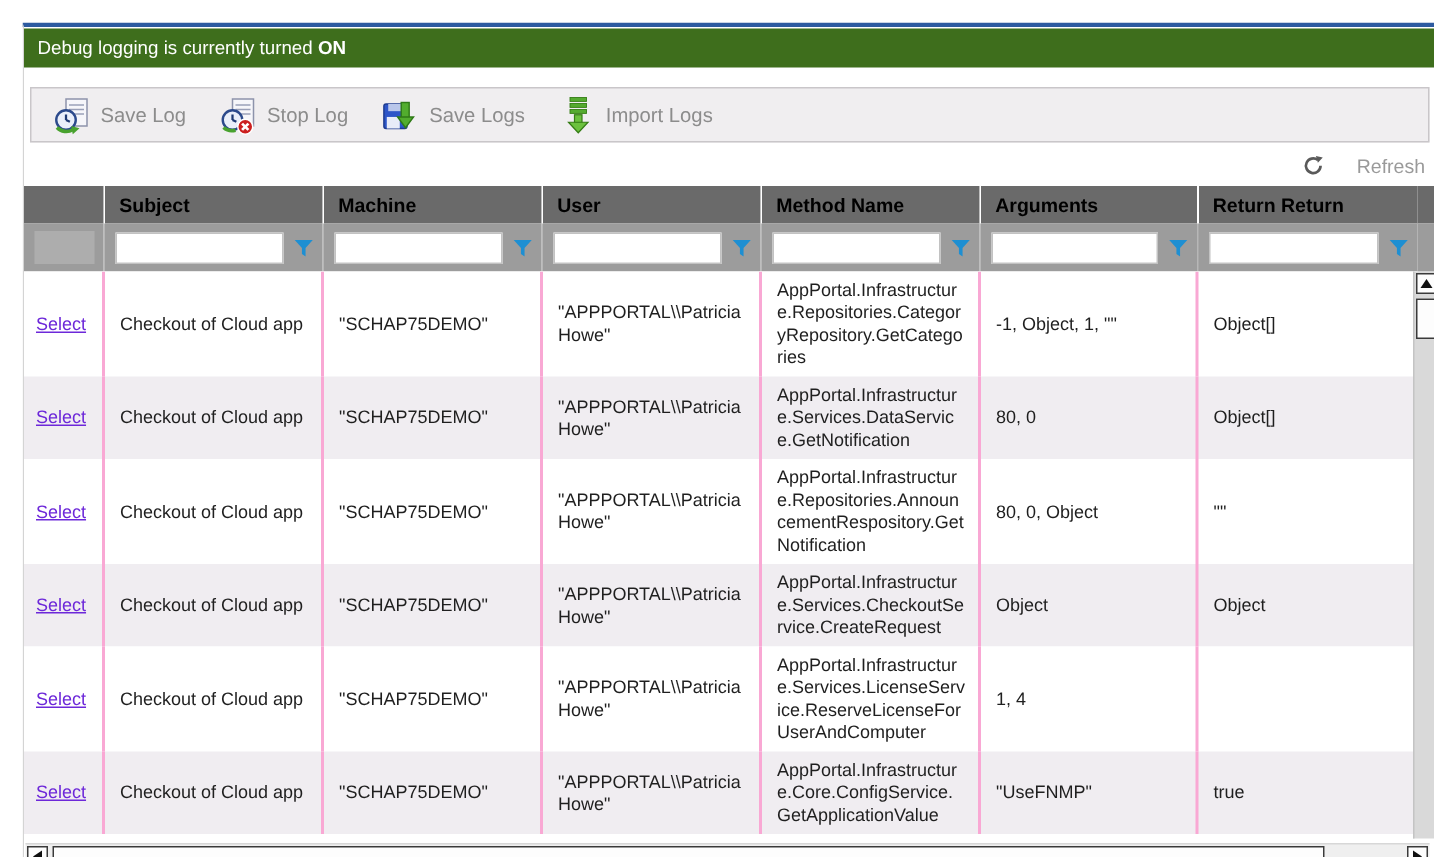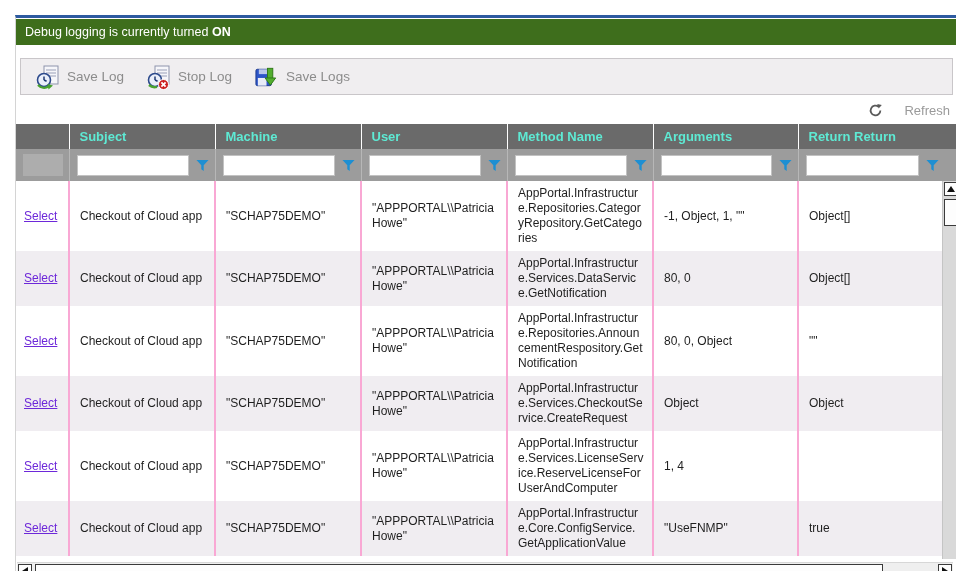--- a/index.html
+++ b/index.html
@@ -35,21 +35,21 @@
   
   .refresh{
     position:absolute;top:84px;right:14px;height:16px;
     display:flex;align-items:center;gap:22px;cursor:pointer;
   }
   .refresh-label{color:#9a9a9a;font-size:13px;}
   
   table{border-collapse:collapse;table-layout:fixed;}
   .head-table{position:absolute;top:106px;left:0;width:929px;}
   .head-table th{
-    background:#6a6a6a;color:#5eead4;font-size:13px;font-weight:600;
+    background:#6a6a6a;color:#000000;font-size:13px;font-weight:600;
     text-align:left;height:25px;padding:0 4px 0 10px;
     border-right:1px solid rgba(255,255,255,.28);white-space:nowrap;overflow:hidden;
   }
   .head-table th:last-child{border-right:none;}
   .filter-row td{
     background:#9c9c9c;height:32px;padding:5px 6px 5px 7px;
     border-right:1px solid rgba(255,255,255,.28);
   }
   .filter-row td:last-child{border-right:none;}
   .filter-wrap{display:flex;align-items:center;}
@@ -142,20 +142,32 @@
           <rect x="2" y="5" width="16" height="17" rx="1.5" fill="#2d55c8" stroke="#1d3a8e"></rect>
           <rect x="5" y="5" width="9" height="5" fill="#b9c6ea"></rect>
           <rect x="4" y="14" width="9" height="8" fill="#e8ecf8"></rect>
           <rect x="14" y="4" width="5.5" height="11" fill="#52ad2e" stroke="#2f7a17"></rect>
           <polygon points="11.5,14 22.5,14 17,21.5" fill="#52ad2e" stroke="#2f7a17"></polygon>
         </svg>
       </span>
       <span class="tb-label">Save Logs</span>
     </div>
 
+    <div class="tb-btn">
+      <span class="tb-icon">
+        <svg width="24" height="26" viewBox="0 0 24 26">
+          <rect x="7" y="1" width="11" height="2.6" fill="#55ab30" stroke="#357d15" stroke-width=".6"></rect>
+          <rect x="7" y="5" width="11" height="2.6" fill="#55ab30" stroke="#357d15" stroke-width=".6"></rect>
+          <rect x="7" y="9" width="11" height="2.6" fill="#55ab30" stroke="#357d15" stroke-width=".6"></rect>
+          <rect x="10" y="12.5" width="5" height="5.5" fill="#6cc13e" stroke="#357d15" stroke-width=".8"></rect>
+          <polygon points="6,17.5 19,17.5 12.5,24.5" fill="#6cc13e" stroke="#357d15" stroke-width=".8"></polygon>
+        </svg>
+      </span>
+      <span class="tb-label">Import Logs</span>
+    </div>
 
   </div>
 
   <div class="refresh">
     <span style="display:inline-flex;">
       <svg width="13" height="13" viewBox="0 0 16 16">
         <path d="M14 8 a6 6 0 1 1 -2.2-4.65" fill="none" stroke="#5a5a5a" stroke-width="2.2"></path>
         <polygon points="10.2,0 15.8,1.2 11.8,5.6" fill="#5a5a5a"></polygon>
       </svg>
     </span>

